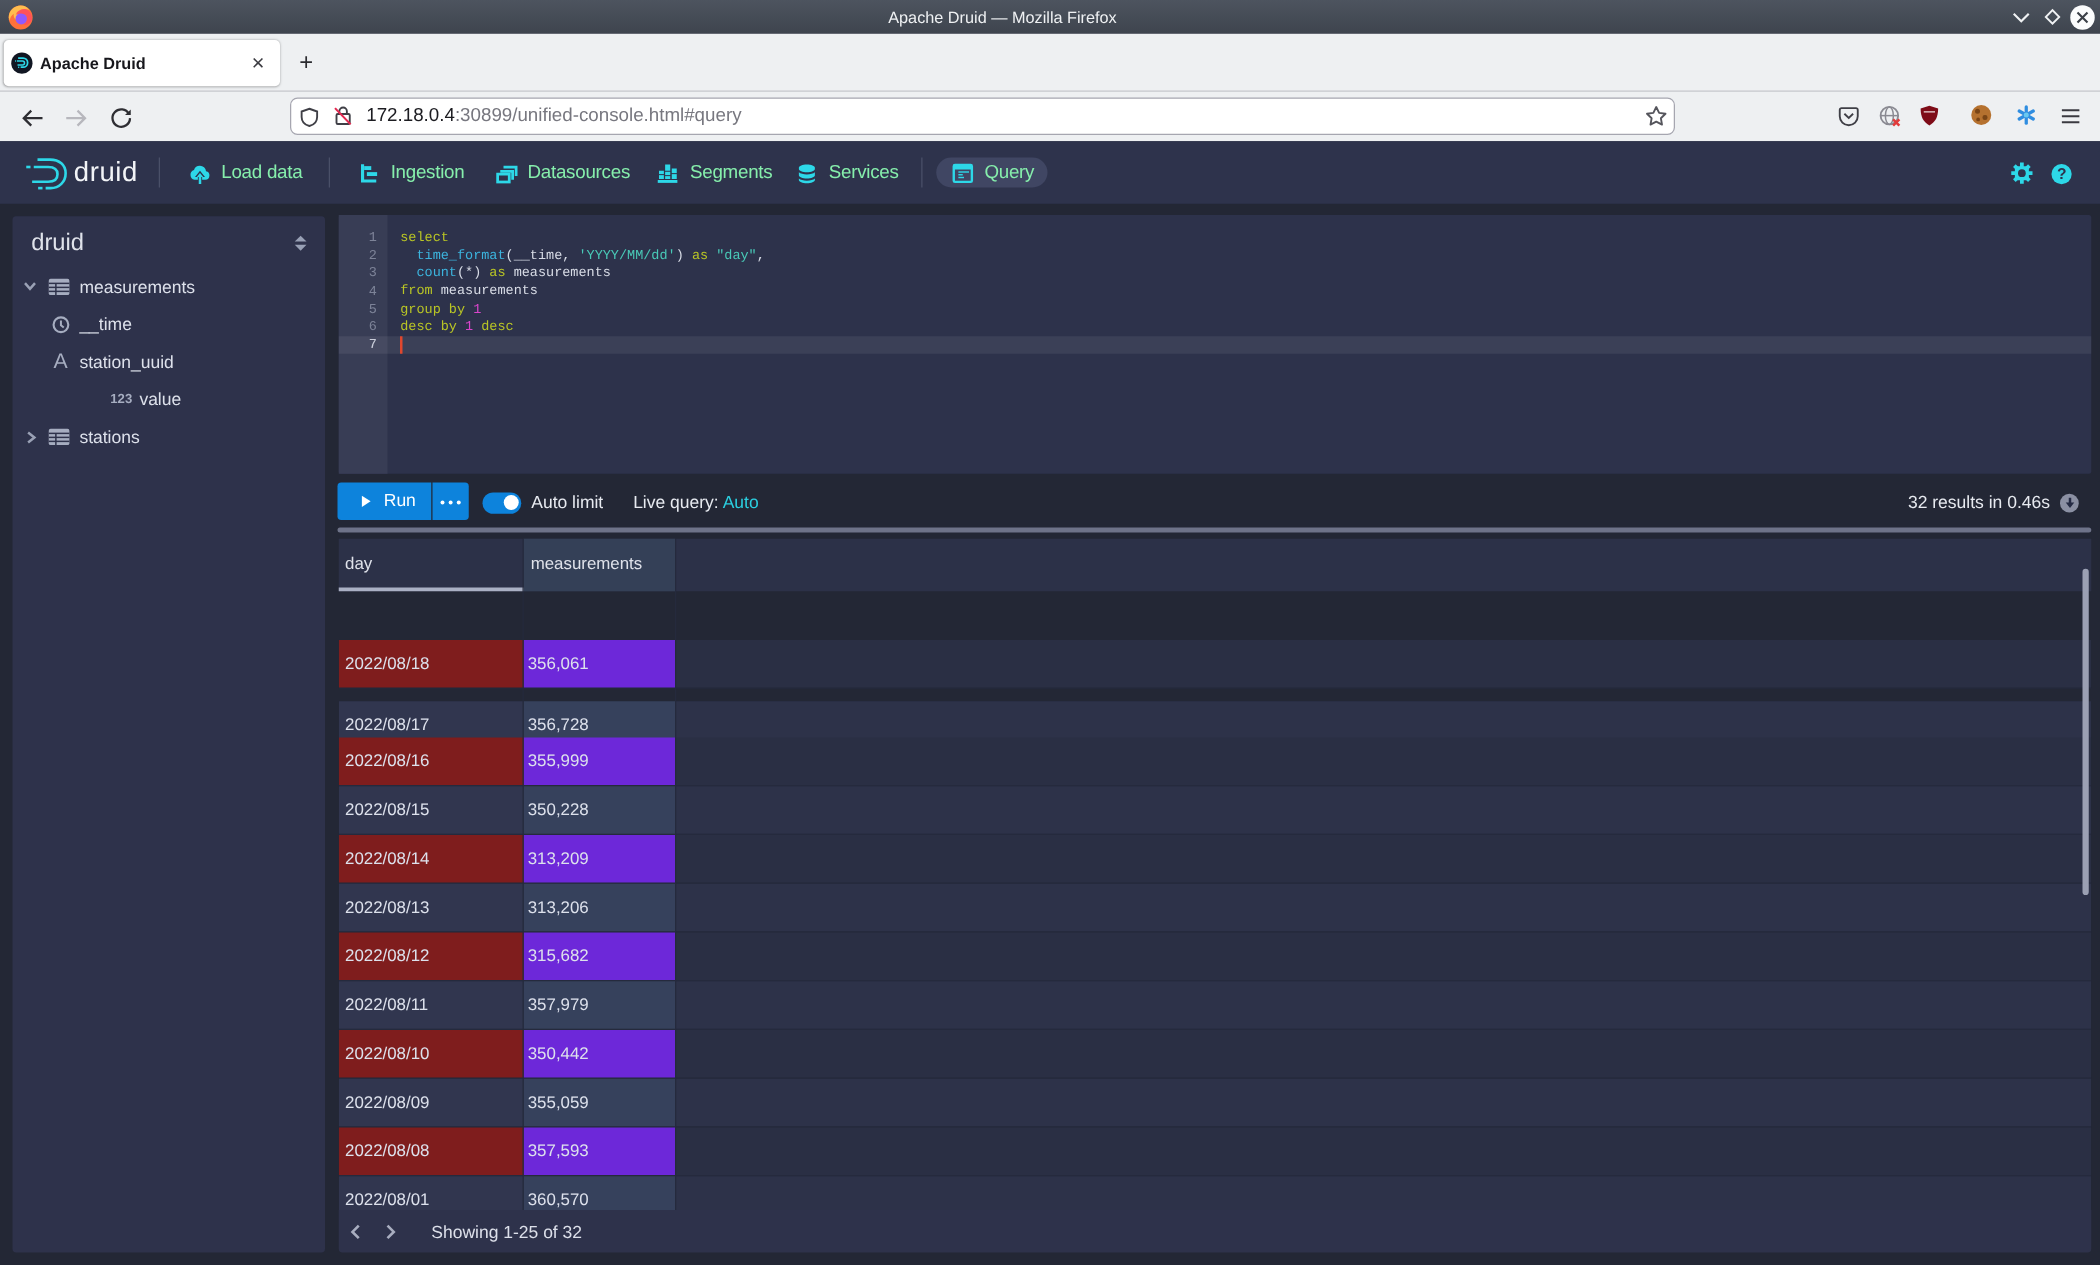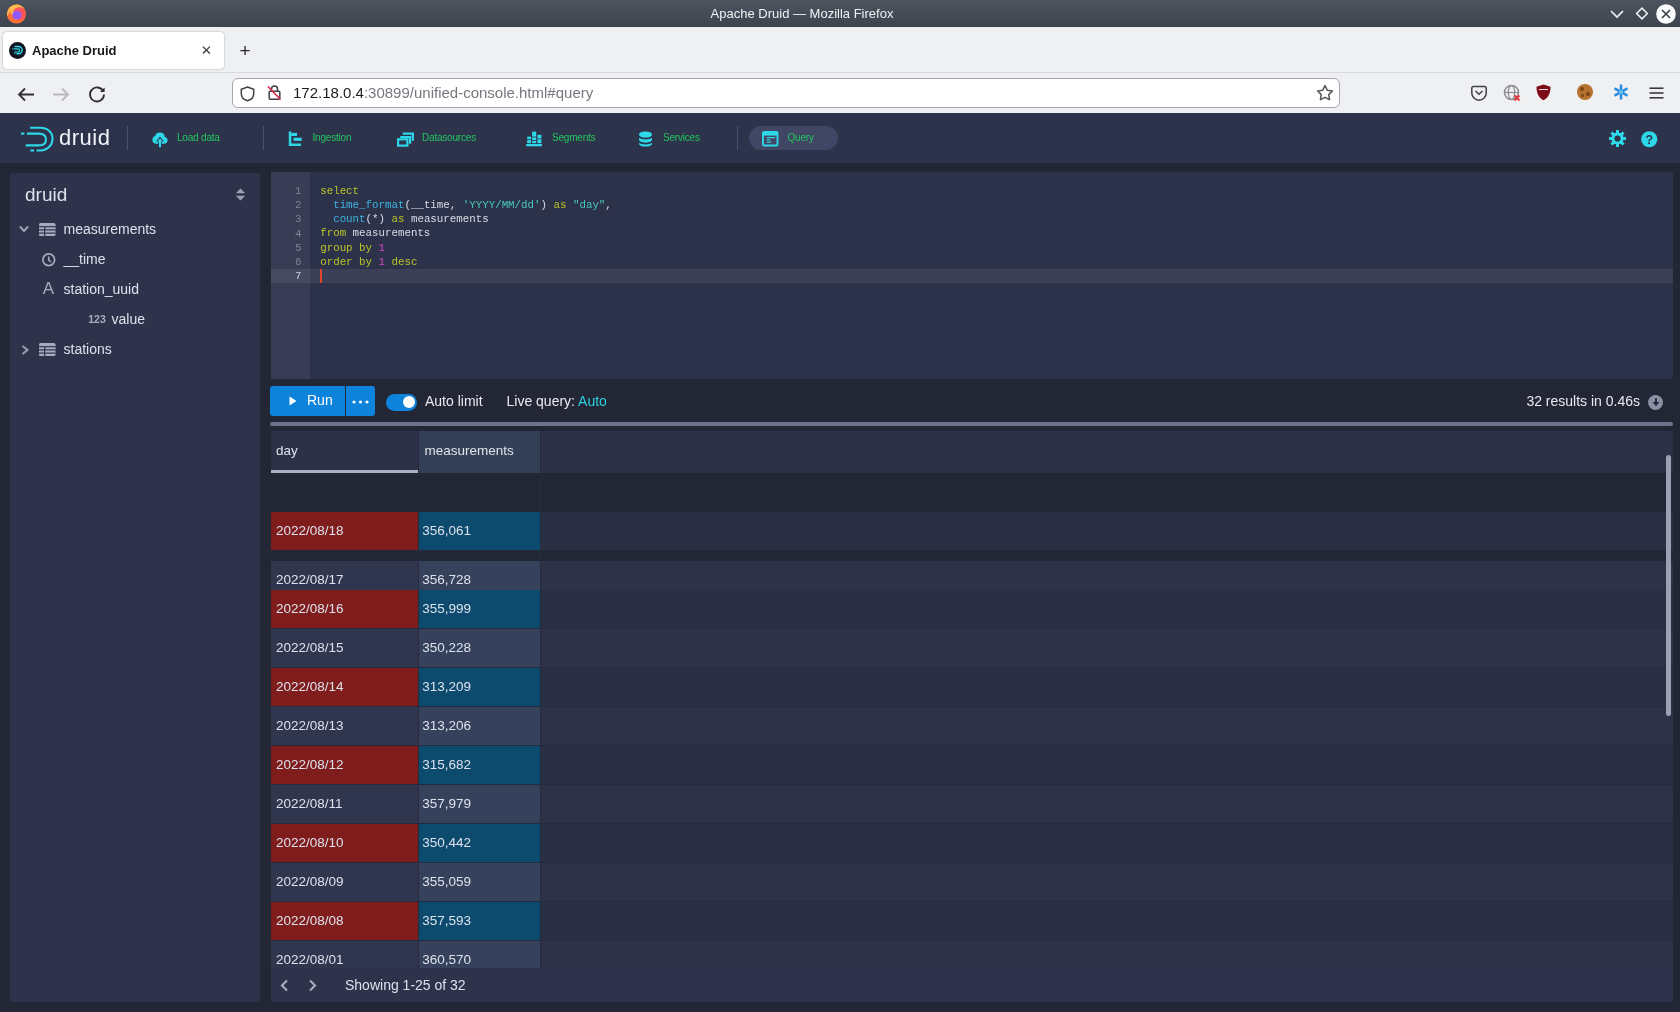--- a/index.html
+++ b/index.html
@@ -18,21 +18,21 @@
   #tabclose { left:193.5px; top:9px; width:20px; height:20px; color:#3c3c42; font-size:13.5px; line-height:20px; text-align:center; }
   #newtab { left:235px; top:39.5px; width:20px; height:22px; color:#2b2b30; font-size:19px; line-height:21px; text-align:center; font-weight:400; }
   #toolbar { left:0; top:73px; width:1680px; height:40px; background:#eef0f2; }
   #urlbar { left:231.5px; top:4.5px; width:1108px; height:30px; background:#ffffff; border:1px solid #a6a6b0; border-radius:6px; }
   #urltext { left:293px; top:73px; height:40px; line-height:39px; font-size:15px; color:#77777f; }
   #urltext b { color:#1c1c21; font-weight:400; }
 
   
   #dheader { left:0; top:112.5px; width:1680px; height:50.5px; background:#2e334c; }
   #dword { position:absolute; left:59px; top:0; height:50.5px; line-height:49px; color:#f2f4f7; font-size:22px; letter-spacing:0.5px; }
-  .navtext { position:absolute; top:0; height:50.5px; line-height:50.5px; color:#22c55e; font-size:10px; letter-spacing:-0.2px; }
+  .navtext { position:absolute; top:0; height:50.5px; line-height:50.5px; color:#86efac; font-size:15px; letter-spacing:-0.2px; }
   .navdiv { position:absolute; top:13px; width:1px; height:24px; background:#4a5068; }
   #querypill { left:749px; top:13px; width:88.5px; height:24.5px; background:#404663; border-radius:13px; }
 
   
   #sidebar { left:10px; top:173px; width:250px; height:829px; background:#2e324b; border-radius:3px; }
   #sbtitle { left:15px; top:6.5px; width:200px; height:30px; line-height:30px; color:#dfe2ea; font-size:19px; }
   .trow { position:absolute; left:0; width:250px; height:30px; line-height:30px; color:#dde1eb; font-size:14px; }
   .ticon { position:absolute; color:#a6adc0; }
 
   
@@ -62,21 +62,21 @@
   #th-meas { left:148.5px; top:0; width:121px; height:42px; background:#344057; }
   #day-underline { left:0; top:39px; width:148.5px; height:3px; background:#aab0c4; }
   .hlabel { position:absolute; top:0; height:39px; line-height:39px; color:#dfe2ea; font-size:13.5px; }
   #tbody { left:270.5px; top:473px; width:1402.5px; height:495px; overflow:hidden; }
   .row { position:absolute; left:0; width:1402.5px; height:39px; border-bottom:1px solid #252a3d; }
   .dcell { position:absolute; left:0; top:0; width:148.5px; height:38px; line-height:38px; padding-left:5.5px; font-size:13.5px; color:#dde1ec; }
   .mcell { position:absolute; left:148.5px; top:0; width:121px; height:38px; line-height:38px; font-size:13.5px; color:#dde1ec; }
   .mcell i { font-style:normal; display:inline-block; width:52px; text-align:right; }
   .rest { position:absolute; left:269.5px; top:0; width:1133px; height:38px; }
   .odd .dcell { background:#31364f; } .odd .mcell { background:#36415c; } .odd .rest { background:#2d3249; }
-  .even .dcell { background:#7f1d1d; } .even .mcell { background:#0c4a6e; } .even .rest { background:#2a2f44; }
+  .even .dcell { background:#7f1d1d; } .even .mcell { background:#6d28d9; } .even .rest { background:#2a2f44; }
   #vline1 { left:418px; top:431px; width:1px; height:537px; background:#252a3d; }
   #vline2 { left:539.5px; top:431px; width:1px; height:537px; background:#252a3d; }
   #scrollthumb { left:1665.5px; top:455px; width:5px; height:261px; background:#9ba0b3; border-radius:2.5px; }
   #pager { left:270.5px; top:968px; width:1402.5px; height:34px; background:#2e324b; border-radius:0 0 3px 3px; }
   #pagertext { left:74.5px; top:0; height:34px; line-height:34px; color:#dde0ea; font-size:14px; }
 </style>
 </head>
 <body>
 <div id="root">
 
@@ -306,21 +306,21 @@
       <div class="gl" style="top:68.6px;">5</div>
       <div class="gl" style="top:82.8px;">6</div>
       <div class="gl" style="top:96.9px; color:#c6cad8;">7</div>
     </div>
     <div class="abs" id="activeline"></div>
     <div class="abs" id="code"><span class="kw">select</span>
   <span class="fn">time_format</span>(__time, <span class="st">'YYYY/MM/dd'</span>) <span class="kw">as</span> <span class="st">"day"</span>,
   <span class="fn">count</span>(*) <span class="kw">as</span> measurements
 <span class="kw">from</span> measurements
 <span class="kw">group by</span> <span class="nu">1</span>
-<span class="kw">order by</span> <span class="nu">1</span> <span class="kw">desc</span></div>
+<span class="kw">desc by</span> <span class="nu">1</span> <span class="kw">desc</span></div>
     <div class="abs" id="cursor"></div>
   </div>
 
   <div class="abs" id="runbtn"></div>
   <svg class="i" style="left:288.5px;top:396px;" width="8" height="10" viewBox="0 0 8 10">
       <path d="M0.5 0.5 L7.5 5 L0.5 9.5 Z" fill="#fff"></path>
     </svg>
   <div class="abs rbtext" style="left:307px;top:386px;height:29.5px;line-height:29.5px;">Run</div>
   <div class="abs" id="morebtn"></div>
   <svg class="i" style="left:352px;top:399.5px;" width="17" height="4" viewBox="0 0 17 4">

